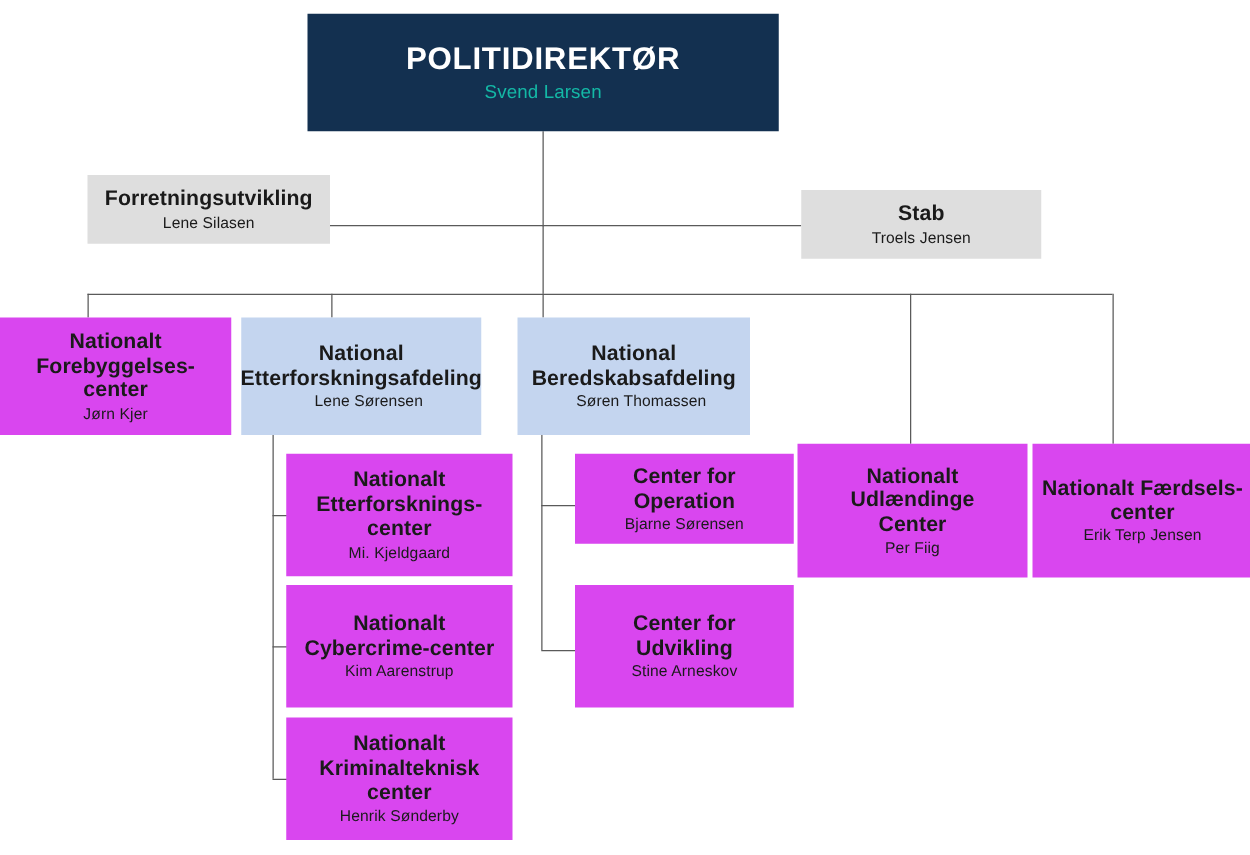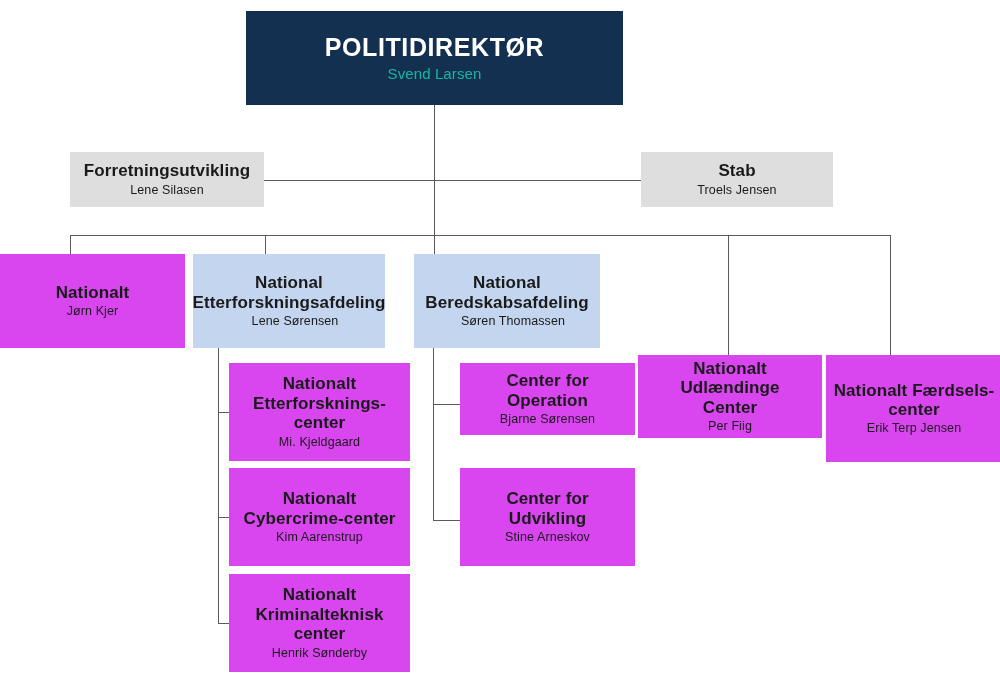--- a/index.html
+++ b/index.html
@@ -128,48 +128,49 @@
 
   <div class="line v" style="left:433px; top:348px; height:172px;"></div>
   <div class="line h" style="left:433px; top:404px; width:27px;"></div>
   <div class="line h" style="left:433px; top:520px; width:27px;"></div>
 
   <div class="box root" style="left:246px; top:11px; width:377px; height:94px;">
     <div class="title">POLITIDIREKTØR</div>
     <div class="person">Svend Larsen</div>
   </div>
 
-  <div class="box staff" style="left:70px; top:152px; width:194px; height:55px;">
+  <div class="box staff" style="left:70px; top:140px; width:194px; height:55px;">
     <div class="title">Forretningsutvikling</div>
     <div class="person">Lene Silasen</div>
   </div>
 
   <div class="box staff" style="left:641px; top:152px; width:192px; height:55px;align-items:center;">
     <div class="title">Stab</div>
     <div class="person">Troels Jensen</div>
   </div>
 
   <div class="box center" style="left:0px; top:254px; width:185px; height:94px;">
     <div class="title">Nationalt</div>
+    <div class="title">Forebyggelses-center</div>
     <div class="person">Jørn Kjer</div>
   </div>
 
   <div class="box dept" style="left:193px; top:254px; width:192px; height:94px;">
     <div class="title">National</div>
     <div class="title">Etterforskningsafdeling</div>
     <div class="person">Lene Sørensen</div>
   </div>
 
   <div class="box dept" style="left:414px; top:254px; width:186px; height:94px;">
     <div class="title">National</div>
     <div class="title">Beredskabsafdeling</div>
     <div class="person">Søren Thomassen</div>
   </div>
 
-  <div class="box center" style="left:638px; top:355px; width:184px; height:83px;">
+  <div class="box center" style="left:638px; top:355px; width:184px; height:107px;">
     <div class="title">Nationalt Udlændinge</div>
     <div class="title">Center</div>
     <div class="person">Per Fiig</div>
   </div>
 
   <div class="box center" style="left:826px; top:355px; width:176px; height:107px;">
     <div class="title">Nationalt Færdsels-</div>
     <div class="title">center</div>
     <div class="person">Erik Terp Jensen</div>
   </div>

